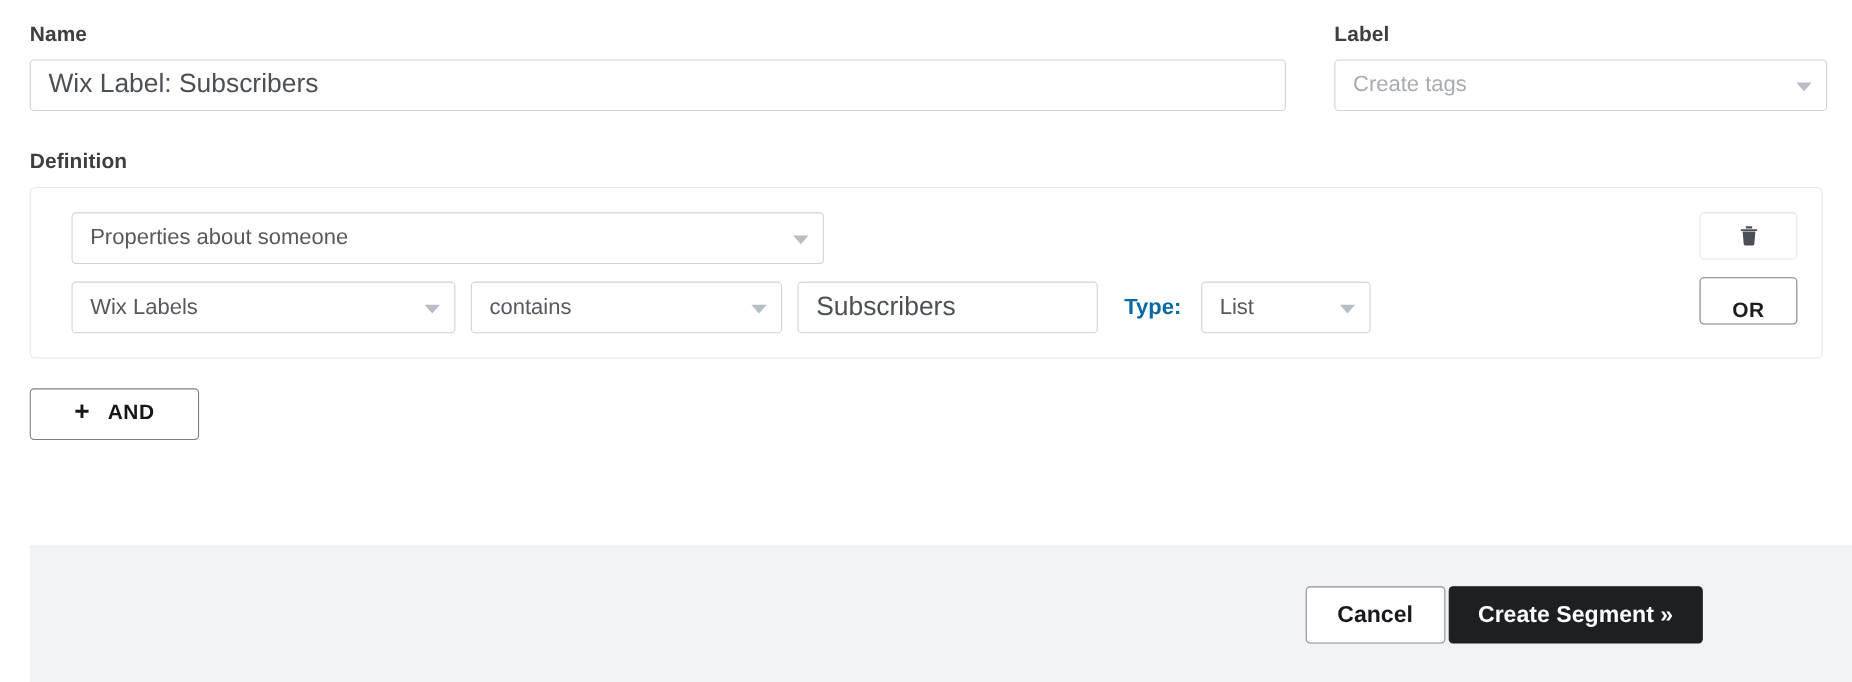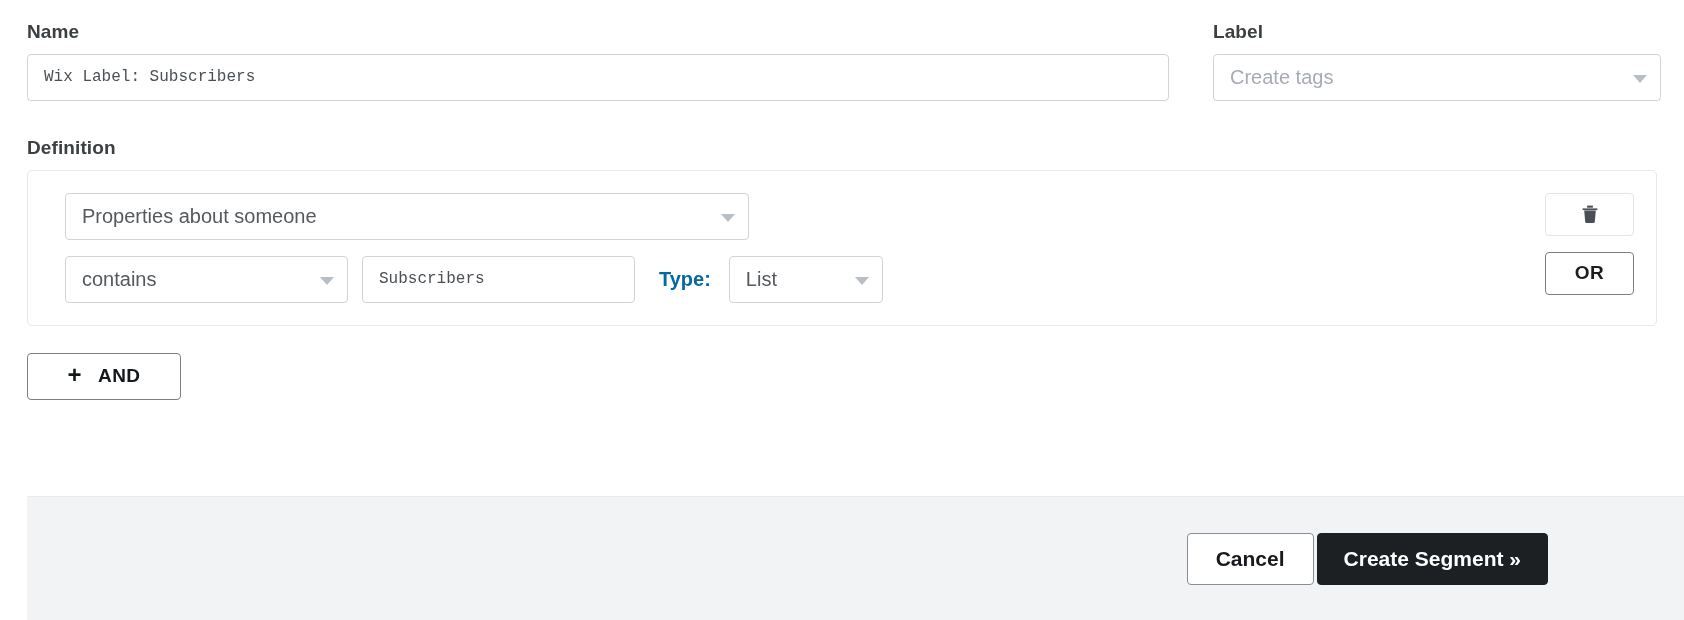--- a/index.html
+++ b/index.html
@@ -40,22 +40,22 @@
     margin-bottom: 11px;
     line-height: 1.1;
   }
 
   .text-input {
     width: 100%;
     height: 47px;
     border: 1px solid #cfd4d9;
     border-radius: 4px;
     background: #ffffff;
-    font-family: Liberation Mono, monospace;
-    font-size: 16px;
+    font-family: Liberation Sans, sans-serif;
+    font-size: 24px;
     color: #4b5055;
     padding: 0 16px;
     outline: none;
     line-height: 45px;
     display: block;
   }
   .text-input::placeholder { color: #a7acb3; }
 
   
   .select {
@@ -143,21 +143,21 @@
     justify-content: center;
     cursor: pointer;
   }
   .btn-or {
     width: 89px;
     height: 43px;
     border: 1px solid #7c8086;
     border-radius: 4px;
     background: #ffffff;
     display: flex;
-    align-items: center;
+    align-items: flex-end;
     justify-content: center;
     font-size: 19px;
     font-weight: bold;
     color: #1b1e21;
     letter-spacing: .4px;
     cursor: pointer;
   }
 
   
   .and-wrap { padding: 27px 27px 0 27px; }
@@ -263,20 +263,24 @@
 
         <div class="row-1">
           <div class="select sel-properties">
             <span>Properties about someone</span>
             <span class="caret"></span>
           </div>
         </div>
 
         <div class="row-2">
 
+          <div class="select sel-field">
+            <span>Wix Labels</span>
+            <span class="caret"></span>
+          </div>
 
           <div class="select sel-operator">
             <span>contains</span>
             <span class="caret"></span>
           </div>
 
           <input class="text-input inp-value" type="text" value="Subscribers" style="">
 
           <span class="type-label">Type:</span>
 

